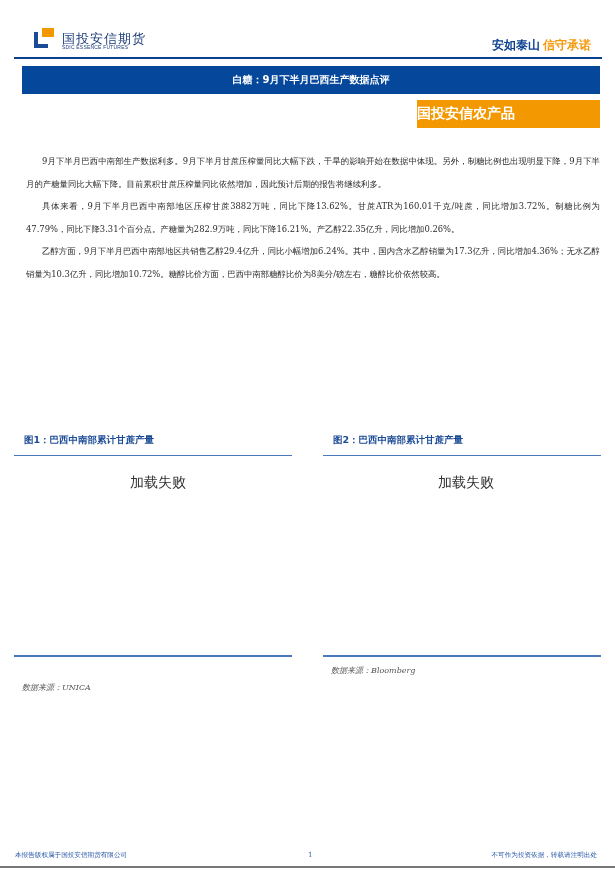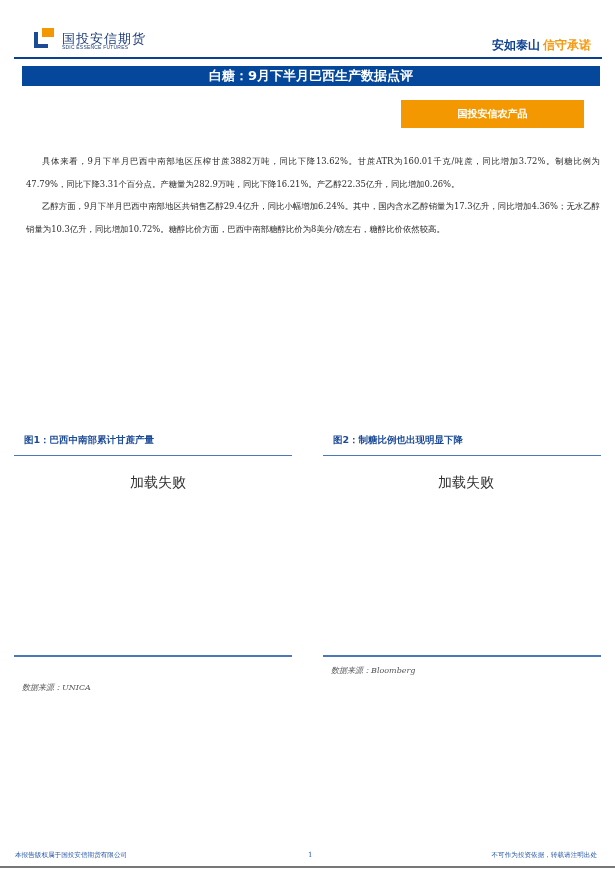--- a/index.html
+++ b/index.html
@@ -9,26 +9,26 @@
 
   
   .logo-mark { left: 34px; top: 28px; width: 20px; height: 20px; }
   .logo-cn { left: 62px; top: 30px; font-family: "DejaVu Sans", sans-serif; font-size: 13px; color: #1d3d7a; letter-spacing: 1px; white-space: nowrap; }
   .logo-en { left: 62px; top: 44px; font-family: "Liberation Sans", sans-serif; font-size: 5px; color: #1d3d7a; white-space: nowrap; letter-spacing: 0.2px; }
   .slogan { right: 24px; top: 37px; font-family: "DejaVu Sans", sans-serif; font-size: 12px; font-weight: bold; white-space: nowrap; }
   .slogan .s1 { color: #0b3f8f; }
   .slogan .s2 { color: #f39a12; margin-left: 3px; }
   .header-rule { left: 14px; top: 57px; width: 588px; height: 2px; background: #0b3f8f; }
 
-  .title-bar { left: 22px; top: 66px; width: 578px; height: 20px; background: #05479b; color: #fff;
-               font-family: "DejaVu Sans", sans-serif; font-size: 13px; font-weight: bold;
+  .title-bar { left: 22px; top: 66px; width: 578px; height: 28px; background: #05479b; color: #fff;
+               font-family: "DejaVu Sans", sans-serif; font-size: 10px; font-weight: bold;
                display: flex; align-items: center; justify-content: center; }
-  .tag-box { left: 401px; top: 100px; width: 183px; height: 28px; background: #f39800; color: #fff;
-             font-family: "DejaVu Sans", sans-serif; font-size: 10px; font-weight: bold;
-             display: flex; align-items: center; justify-content: center; }
+  .tag-box { left: 417px; top: 100px; width: 183px; height: 28px; background: #f39800; color: #fff;
+             font-family: "DejaVu Sans", sans-serif; font-size: 14px; font-weight: bold;
+             display: flex; align-items: center; justify-content: flex-start; }
 
   
   .body-text { left: 26px; top: 150px; width: 574px; font-size: 8.4px; line-height: 22.5px; color: #2a2a2a; }
   .para { margin: 0; text-indent: 16px; text-align: justify; }
 
   
   .fig-title { font-family: "DejaVu Sans", sans-serif; font-size: 9.5px; font-weight: bold; color: #1c4b96; white-space: nowrap; }
   .fig-rule { height: 1px; background: #4a78b8; }
   .fig-rule-thick { height: 2px; background: #4a78b8; }
   .load-fail { font-size: 14px; color: #333; white-space: nowrap; }
@@ -58,31 +58,32 @@
 <div class="abs header-rule"></div>
 
 <div class="abs title-bar">
   <span>白糖：9月下半月巴西生产数据点评</span>
 </div>
 <div class="abs tag-box">
   <span>国投安信农产品</span>
 </div>
 
 <div class="abs body-text">
+  <p class="para">9月下半月巴西中南部生产数据利多。9月下半月甘蔗压榨量同比大幅下跌，干旱的影响开始在数据中体现。另外，制糖比例也出现明显下降，9月下半月的产糖量同比大幅下降。目前累积甘蔗压榨量同比依然增加，因此预计后期的报告将继续利多。</p>
   <p class="para">具体来看，9月下半月巴西中南部地区压榨甘蔗3882万吨，同比下降13.62%。甘蔗ATR为160.01千克/吨蔗，同比增加3.72%。制糖比例为47.79%，同比下降3.31个百分点。产糖量为282.9万吨，同比下降16.21%。产乙醇22.35亿升，同比增加0.26%。</p>
   <p class="para">乙醇方面，9月下半月巴西中南部地区共销售乙醇29.4亿升，同比小幅增加6.24%。其中，国内含水乙醇销量为17.3亿升，同比增加4.36%；无水乙醇销量为10.3亿升，同比增加10.72%。糖醇比价方面，巴西中南部糖醇比价为8美分/磅左右，糖醇比价依然较高。</p>
 </div>
 
 <div class="abs fig-title" style="left:24px; top:434px;">图1：巴西中南部累计甘蔗产量</div>
 <div class="abs fig-rule" style="left:14px; top:455px; width:278px;"></div>
 <div class="abs load-fail" style="left:130px; top:474px;">加载失败</div>
 <div class="abs fig-rule-thick" style="left:14px; top:655px; width:278px;"></div>
 <div class="abs source" style="left:22px; top:682px;">数据来源：UNICA</div>
 
-<div class="abs fig-title" style="left:333px; top:434px;">图2：制糖比例也出现明显下降</div>
+<div class="abs fig-title" style="left:333px; top:434px;">图2：巴西中南部累计甘蔗产量</div>
 <div class="abs fig-rule" style="left:323px; top:455px; width:278px;"></div>
 <div class="abs load-fail" style="left:438px; top:474px;">加载失败</div>
 <div class="abs fig-rule-thick" style="left:323px; top:655px; width:278px;"></div>
 <div class="abs source" style="left:331px; top:665px;">数据来源：Bloomberg</div>
 
 <div class="abs footer-left">本报告版权属于国投安信期货有限公司</div>
 <div class="abs footer-page">1</div>
 <div class="abs footer-right">不可作为投资依据，转载请注明出处</div>
 <div class="abs footer-rule"></div>
 

